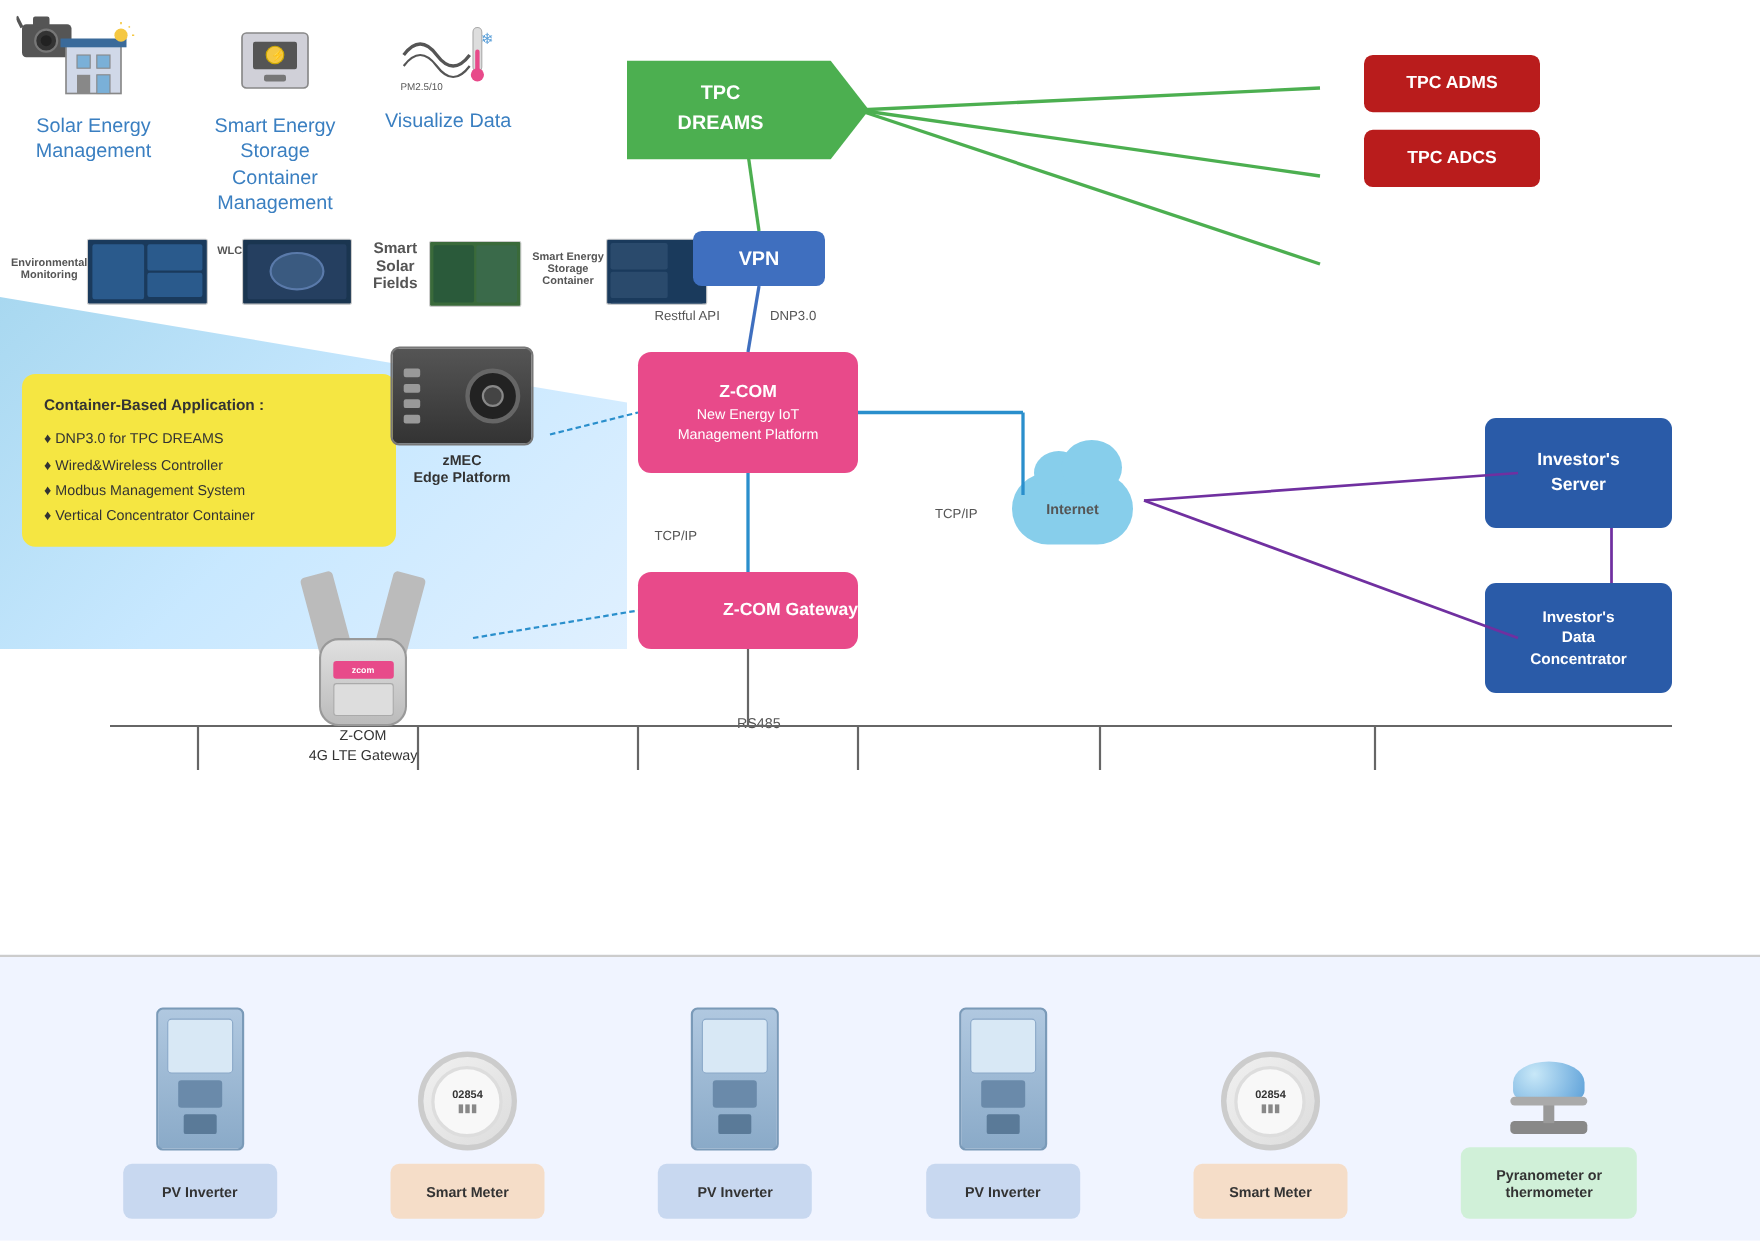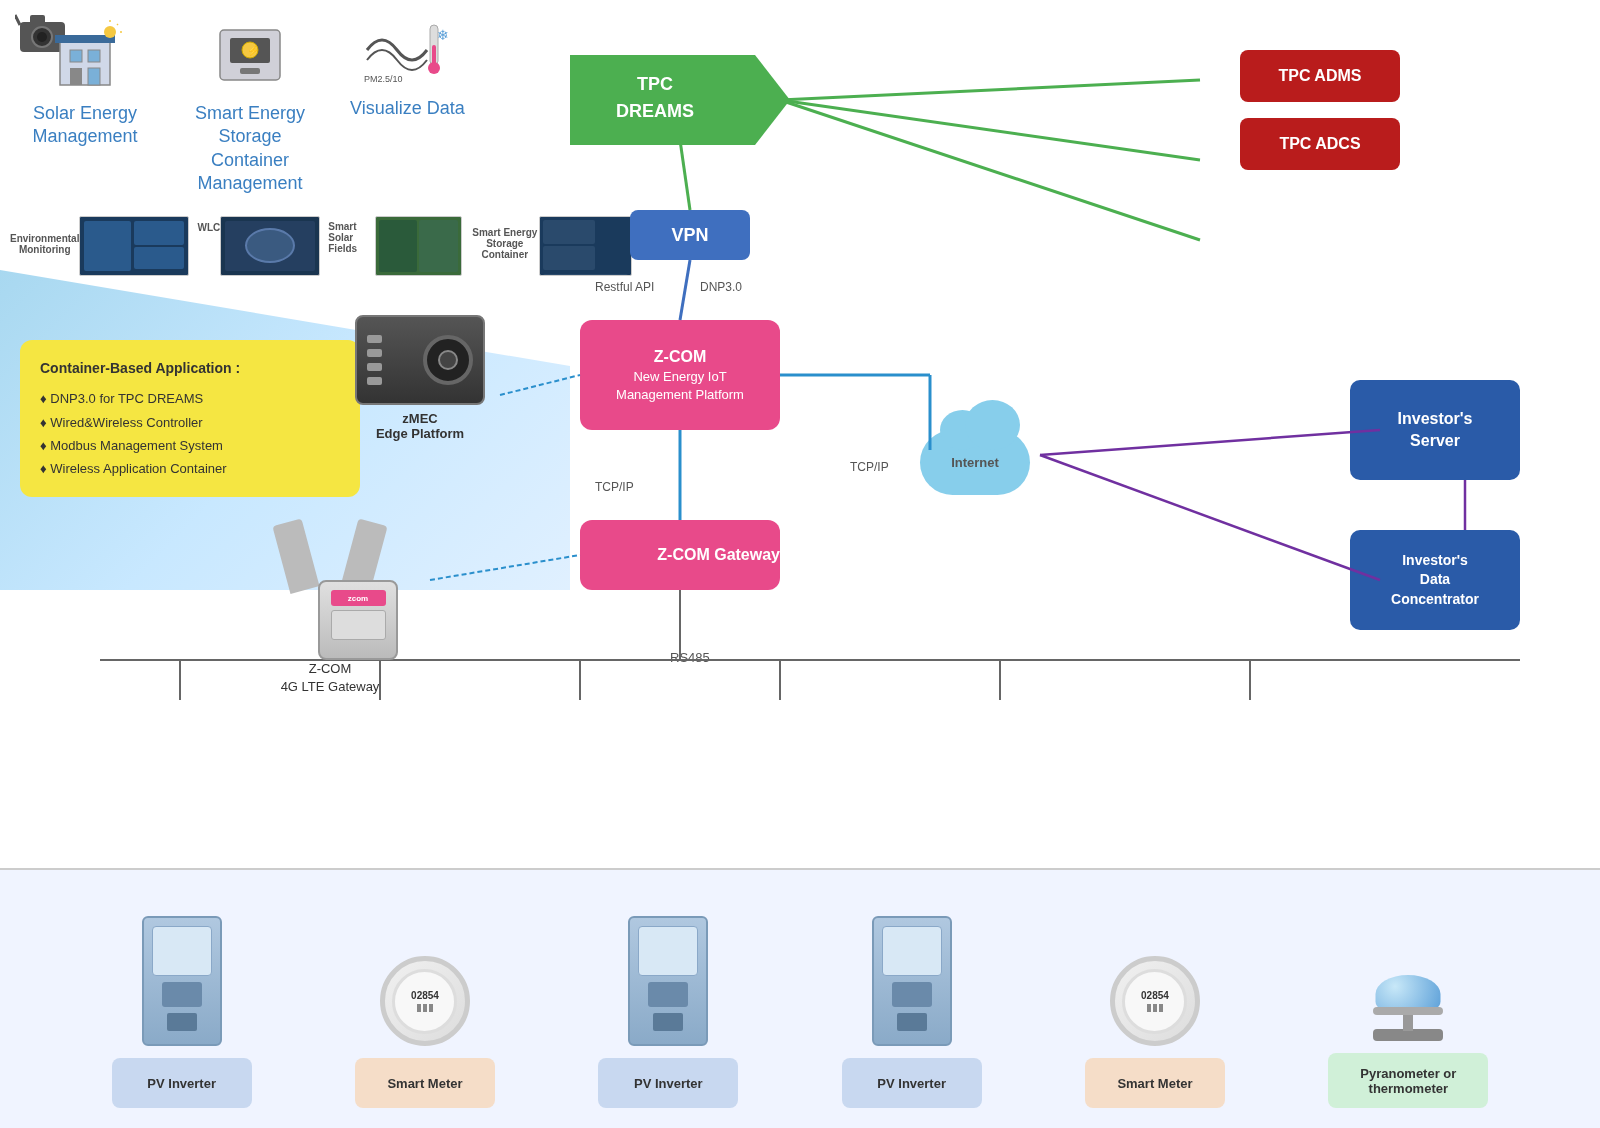--- a/index.html
+++ b/index.html
@@ -543,21 +543,21 @@
       <div class="section-label" style="font-size:10px; text-align:center; margin-bottom:36px;">WLC</div>
       <div class="screenshot-thumb" style="width:100px; height:60px; background:#1a3550;">
         <div style="padding:4px;">
           <div style="width:90px; height:50px; background:#253f60; border-radius:2px; display:flex; align-items:center; justify-content:center;">
             <div style="width:50px; height:35px; border-radius:50%; background:#3a5a80; border:2px solid #5a7aaa;"></div>
           </div>
         </div>
       </div>
     </div>
     <div class="screenshot-group">
-      <div class="section-label" style="font-size:10px; margin-bottom:16px;">Smart Solar<br>Fields</div>
+      <div class="section-label" style="font-size:14px; text-align:center; margin-bottom:16px;">Smart Solar<br>Fields</div>
       <div class="screenshot-thumb green-bg" style="width:105px; height:60px;">
         <div style="padding:3px; display:flex; gap:2px;">
           <div style="width:48px; height:52px; background:#2a5a3a; border-radius:2px;"></div>
           <div style="width:48px; height:52px; background:#3a6a4a; border-radius:2px;"></div>
         </div>
       </div>
     </div>
     <div class="screenshot-group">
       <div class="section-label" style="font-size:10px; text-align:center; margin-bottom:4px;">Smart Energy<br>Storage Container</div>
       <div class="screenshot-thumb dark-blue" style="width:115px; height:60px;">
@@ -572,21 +572,21 @@
 </div>
 
 <div class="blue-diagonal"></div>
 
 <div class="yellow-box" style="z-index:10; position:absolute; left:20px; top:340px;">
   <div class="title">Container-Based Application :</div>
   <ul>
     <li><span>DNP3.0 for TPC DREAMS</span></li>
     <li><span>Wired&amp;Wireless Controller</span></li>
     <li><span>Modbus Management System</span></li>
-    <li><span>Wireless Application Container</span></li>
+    <li><span>Vertical Concentrator Container</span></li>
   </ul>
 </div>
 
 <div style="position:absolute; left:355px; top:315px; z-index:10; text-align:center;">
   <div class="zmec-visual">
     <div class="zmec-ports">
       <div class="zmec-port"></div>
       <div class="zmec-port"></div>
       <div class="zmec-port"></div>
       <div class="zmec-port"></div>
@@ -599,21 +599,21 @@
     <span>zMEC</span><br><span>Edge Platform</span>
   </div>
 </div>
 
 <div style="position:absolute; left:280px; top:520px; z-index:10; text-align:center;">
   <div style="position:relative; width:100px; height:140px;">
 
     <div style="position:absolute; top:0; left:10px; width:30px; height:70px; background:#bbb; border-radius:4px 4px 0 0; transform:rotate(-15deg); transform-origin:bottom center;"></div>
     <div style="position:absolute; top:0; right:10px; width:30px; height:70px; background:#bbb; border-radius:4px 4px 0 0; transform:rotate(15deg); transform-origin:bottom center;"></div>
 
-    <div style="position:absolute; bottom:0; left:10px; width:80px; height:80px; background:linear-gradient(180deg, #e0e0e0 0%, #bbb 100%); border-radius:8px; border:2px solid #999; display:flex; flex-direction:column; align-items:center; padding-top:8px; gap:4px;margin-left:28px;">
+    <div style="position:absolute; bottom:0; left:10px; width:80px; height:80px; background:linear-gradient(180deg, #e0e0e0 0%, #bbb 100%); border-radius:18px; border:2px solid #999; display:flex; flex-direction:column; align-items:center; padding-top:19px; gap:4px;">
       <div style="width:55px; height:16px; background:#e84a8a; border-radius:3px; display:flex; align-items:center; justify-content:center; color:white; font-size:8px; font-weight:700;">zcom</div>
       <div style="width:55px; height:30px; background:#ddd; border-radius:3px; border:1px solid #aaa;"></div>
     </div>
   </div>
   <div class="label-text">
     <span>Z-COM</span><br><span>4G LTE Gateway</span>
   </div>
 </div>
 
 <div style="position:absolute; left:570px; top:55px; z-index:10;">
@@ -748,20 +748,20 @@
       <div style="position:relative; width:100px; height:100px;">
 
         <div style="position:absolute; bottom:0; left:50%; transform:translateX(-50%); width:70px; height:12px; background:#888; border-radius:4px;"></div>
 
         <div style="position:absolute; bottom:10px; left:50%; transform:translateX(-50%); width:10px; height:20px; background:#999;"></div>
 
         <div style="position:absolute; bottom:28px; left:50%; transform:translateX(-50%); width:65px; height:38px; background:radial-gradient(circle at 30% 30%, #c8e8f8, #5b9fd8); border-radius:50% 50% 30% 30%;"></div>
 
         <div style="position:absolute; bottom:26px; left:50%; transform:translateX(-50%); width:70px; height:8px; background:#aaa; border-radius:4px;"></div>
       </div>
-      <div style="width:160px; height:55px; background:#d0f0d8; border-radius:8px; display:flex; align-items:center; justify-content:center; margin-top:4px;">
+      <div style="width:160px; height:65px; background:#d0f0d8; border-radius:8px; display:flex; align-items:center; justify-content:center; margin-top:4px;">
         <div class="bottom-label">Pyranometer
 or thermometer</div>
       </div>
     </div>
 
   </div>
 </div>
 
 </body></html>

